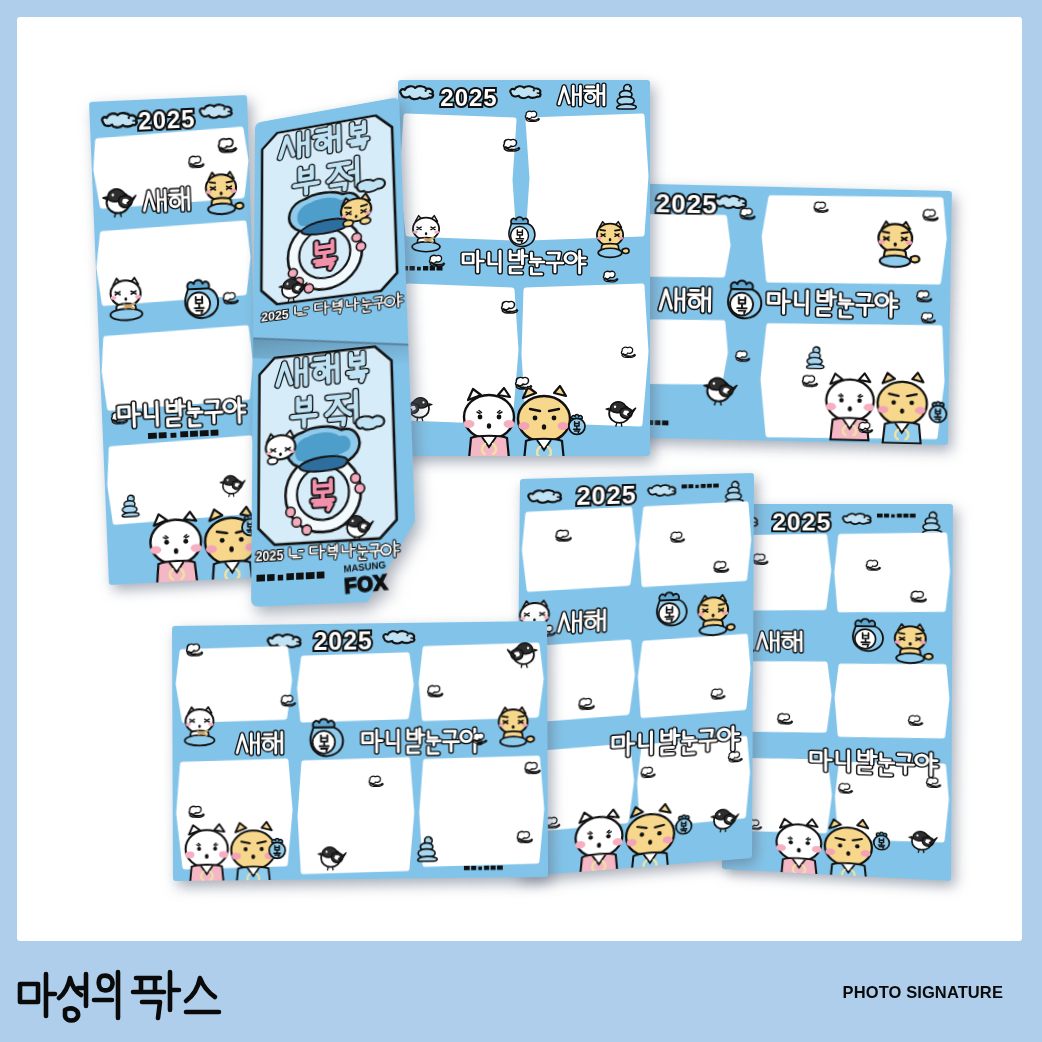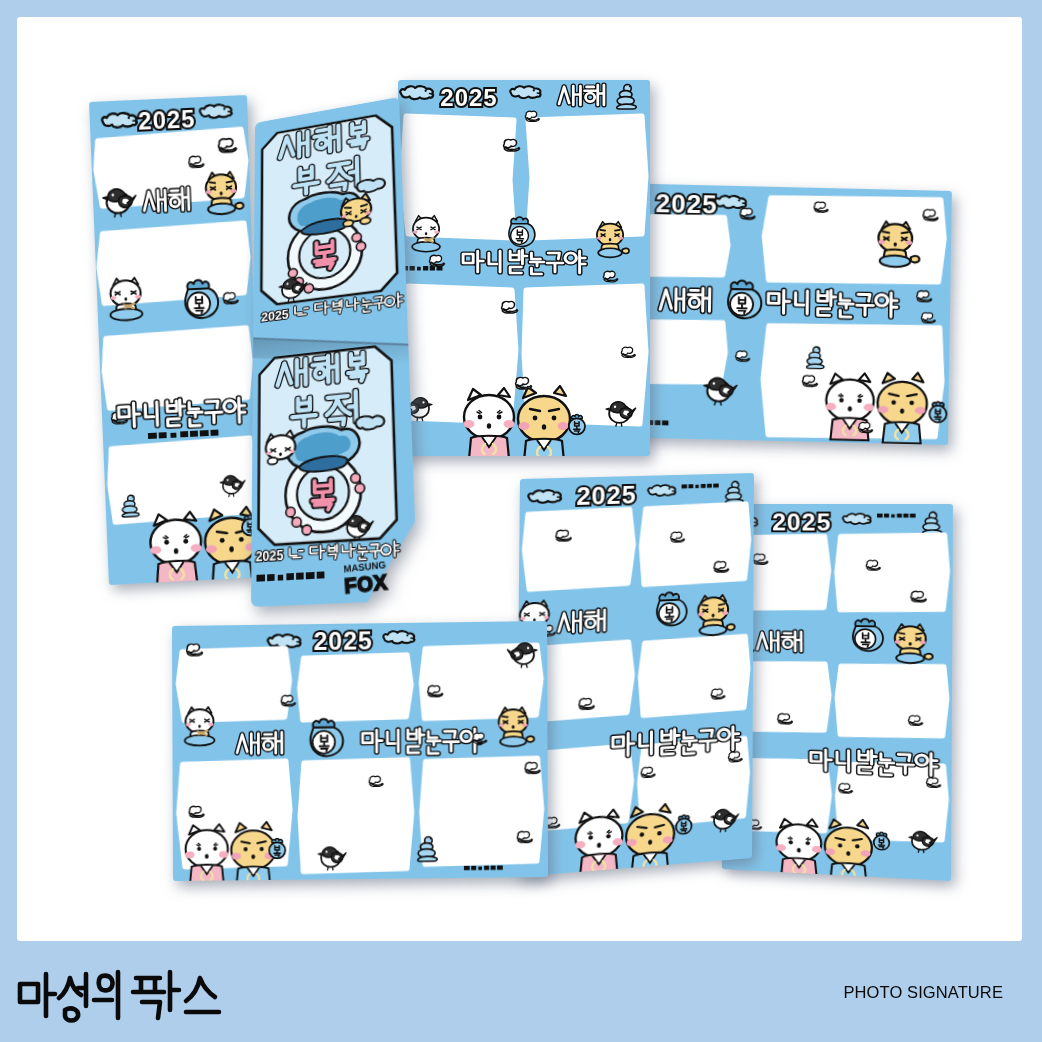--- a/index.html
+++ b/index.html
@@ -572,13 +572,13 @@
 <svg class="abs" style="left:14px;top:966px" width="230" height="62" viewBox="0 0 230 62">
  <g fill="none" stroke="#0a0a0a" stroke-width="4.6" stroke-linecap="round" stroke-linejoin="round">
   <path d="M6,18 H24 V36 H6 Z M32,8 V50 M32,28 H41"></path>
   <path d="M56,12 C54,22 50,28 45,32 M56,12 C58,20 62,26 67,29 M72,8 V40 M72,22 H64 M51,44 C58,40 65,44 64,50 C62,56 52,56 51,50 Z"></path>
   <path d="M88,10 C96,8 100,14 98,20 C96,26 86,26 85,19 C84,13 86,11 88,10 Z M80,34 H98 M104,6 V52"></path>
   <path d="M122,12 H146 M127,12 V24 M141,12 V24 M119,26 H150 M156,6 V44 M156,24 H165 M128,36 H146 L144,52"></path>
   <path d="M186,12 C184,22 179,30 172,35 M186,12 C189,20 195,27 201,31 M172,46 H205"></path>
  </g>
 </svg>
 
-<div class="abs" style="left:0;top:983px;width:1003px;text-align:right;font-size:16.5px;font-weight:normal;color:#0a0a0a;letter-spacing:0.1px;">PHOTO SIGNATURE</div>
+<div class="abs" style="left:0;top:983px;width:1003px;text-align:right;font-size:16.5px;font-weight:bold;color:#0a0a0a;letter-spacing:0.1px;">PHOTO SIGNATURE</div>
 
 </body></html>

